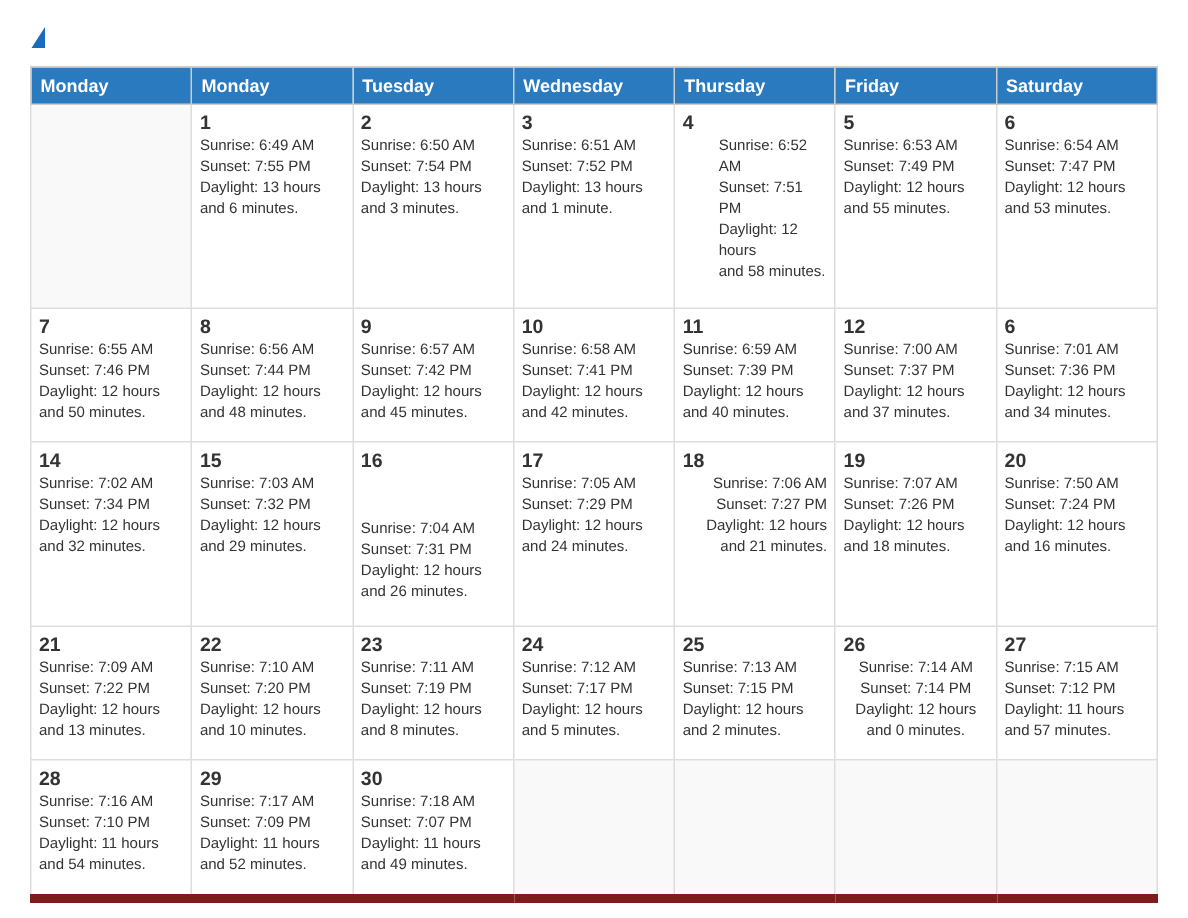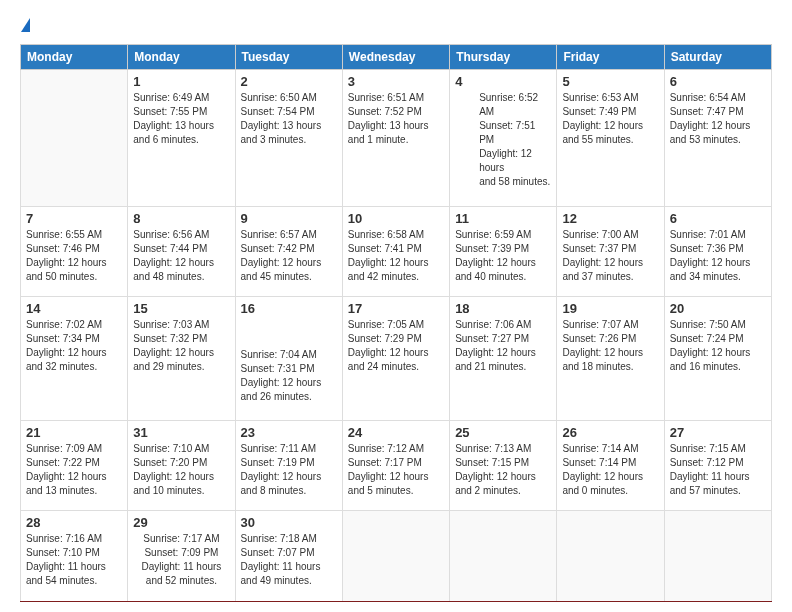--- a/index.html
+++ b/index.html
@@ -94,21 +94,21 @@
       color: #333;
       display: block;
       margin-bottom: 2px;
     }
     .day-info {
       font-size: 10px;
       line-height: 1.4;
       color: #333;
     }
     .calendar tbody tr:last-child td {
-      border-bottom: 1px solid #7f1d1d;
+      border-bottom: 6px solid #7f1d1d;
     }
   </style>
 </head>
 <body>
 
 <div class="page">
   <div class="header">
     <div class="logo">
       <div class="logo-text">
         <span class="logo-general"></span>
@@ -255,21 +255,21 @@
           </td>
           <td>
             <span class="day-number">17</span>
             <div class="day-info" style="white-space: pre-line;">Sunrise: 7:05 AM
 Sunset: 7:29 PM
 Daylight: 12 hours
 and 24 minutes.</div>
           </td>
           <td>
             <span class="day-number">18</span>
-            <div class="day-info" style="white-space: pre-line;">Sunrise: 7:06 AM
+            <div class="day-info" style="white-space: pre-line; text-align: right;">Sunrise: 7:06 AM
 Sunset: 7:27 PM
 Daylight: 12 hours
 and 21 minutes.</div>
           </td>
           <td>
             <span class="day-number">19</span>
             <div class="day-info" style="white-space: pre-line;">Sunrise: 7:07 AM
 Sunset: 7:26 PM
 Daylight: 12 hours
 and 18 minutes.</div>
@@ -284,21 +284,21 @@
         </tr>
         <tr>
           <td>
             <span class="day-number">21</span>
             <div class="day-info" style="white-space: pre-line;">Sunrise: 7:09 AM
 Sunset: 7:22 PM
 Daylight: 12 hours
 and 13 minutes.</div>
           </td>
           <td>
-            <span class="day-number">31</span>
+            <span class="day-number">22</span>
             <div class="day-info" style="white-space: pre-line;">Sunrise: 7:10 AM
 Sunset: 7:20 PM
 Daylight: 12 hours
 and 10 minutes.</div>
           </td>
           <td>
             <span class="day-number">23</span>
             <div class="day-info" style="white-space: pre-line;">Sunrise: 7:11 AM
 Sunset: 7:19 PM
 Daylight: 12 hours
@@ -313,21 +313,21 @@
           </td>
           <td>
             <span class="day-number">25</span>
             <div class="day-info" style="white-space: pre-line;">Sunrise: 7:13 AM
 Sunset: 7:15 PM
 Daylight: 12 hours
 and 2 minutes.</div>
           </td>
           <td>
             <span class="day-number">26</span>
-            <div class="day-info" style="white-space: pre-line;">Sunrise: 7:14 AM
+            <div class="day-info" style="white-space: pre-line; text-align: center;">Sunrise: 7:14 AM
 Sunset: 7:14 PM
 Daylight: 12 hours
 and 0 minutes.</div>
           </td>
           <td>
             <span class="day-number">27</span>
             <div class="day-info" style="white-space: pre-line;">Sunrise: 7:15 AM
 Sunset: 7:12 PM
 Daylight: 11 hours
 and 57 minutes.</div>
@@ -336,21 +336,21 @@
         <tr>
           <td>
             <span class="day-number">28</span>
             <div class="day-info" style="white-space: pre-line;">Sunrise: 7:16 AM
 Sunset: 7:10 PM
 Daylight: 11 hours
 and 54 minutes.</div>
           </td>
           <td>
             <span class="day-number">29</span>
-            <div class="day-info" style="white-space: pre-line; text-align: center;">Sunrise: 7:17 AM
+            <div class="day-info" style="white-space: pre-line;">Sunrise: 7:17 AM
 Sunset: 7:09 PM
 Daylight: 11 hours
 and 52 minutes.</div>
           </td>
           <td>
             <span class="day-number">30</span>
             <div class="day-info" style="white-space: pre-line;">Sunrise: 7:18 AM
 Sunset: 7:07 PM
 Daylight: 11 hours
 and 49 minutes.</div>

